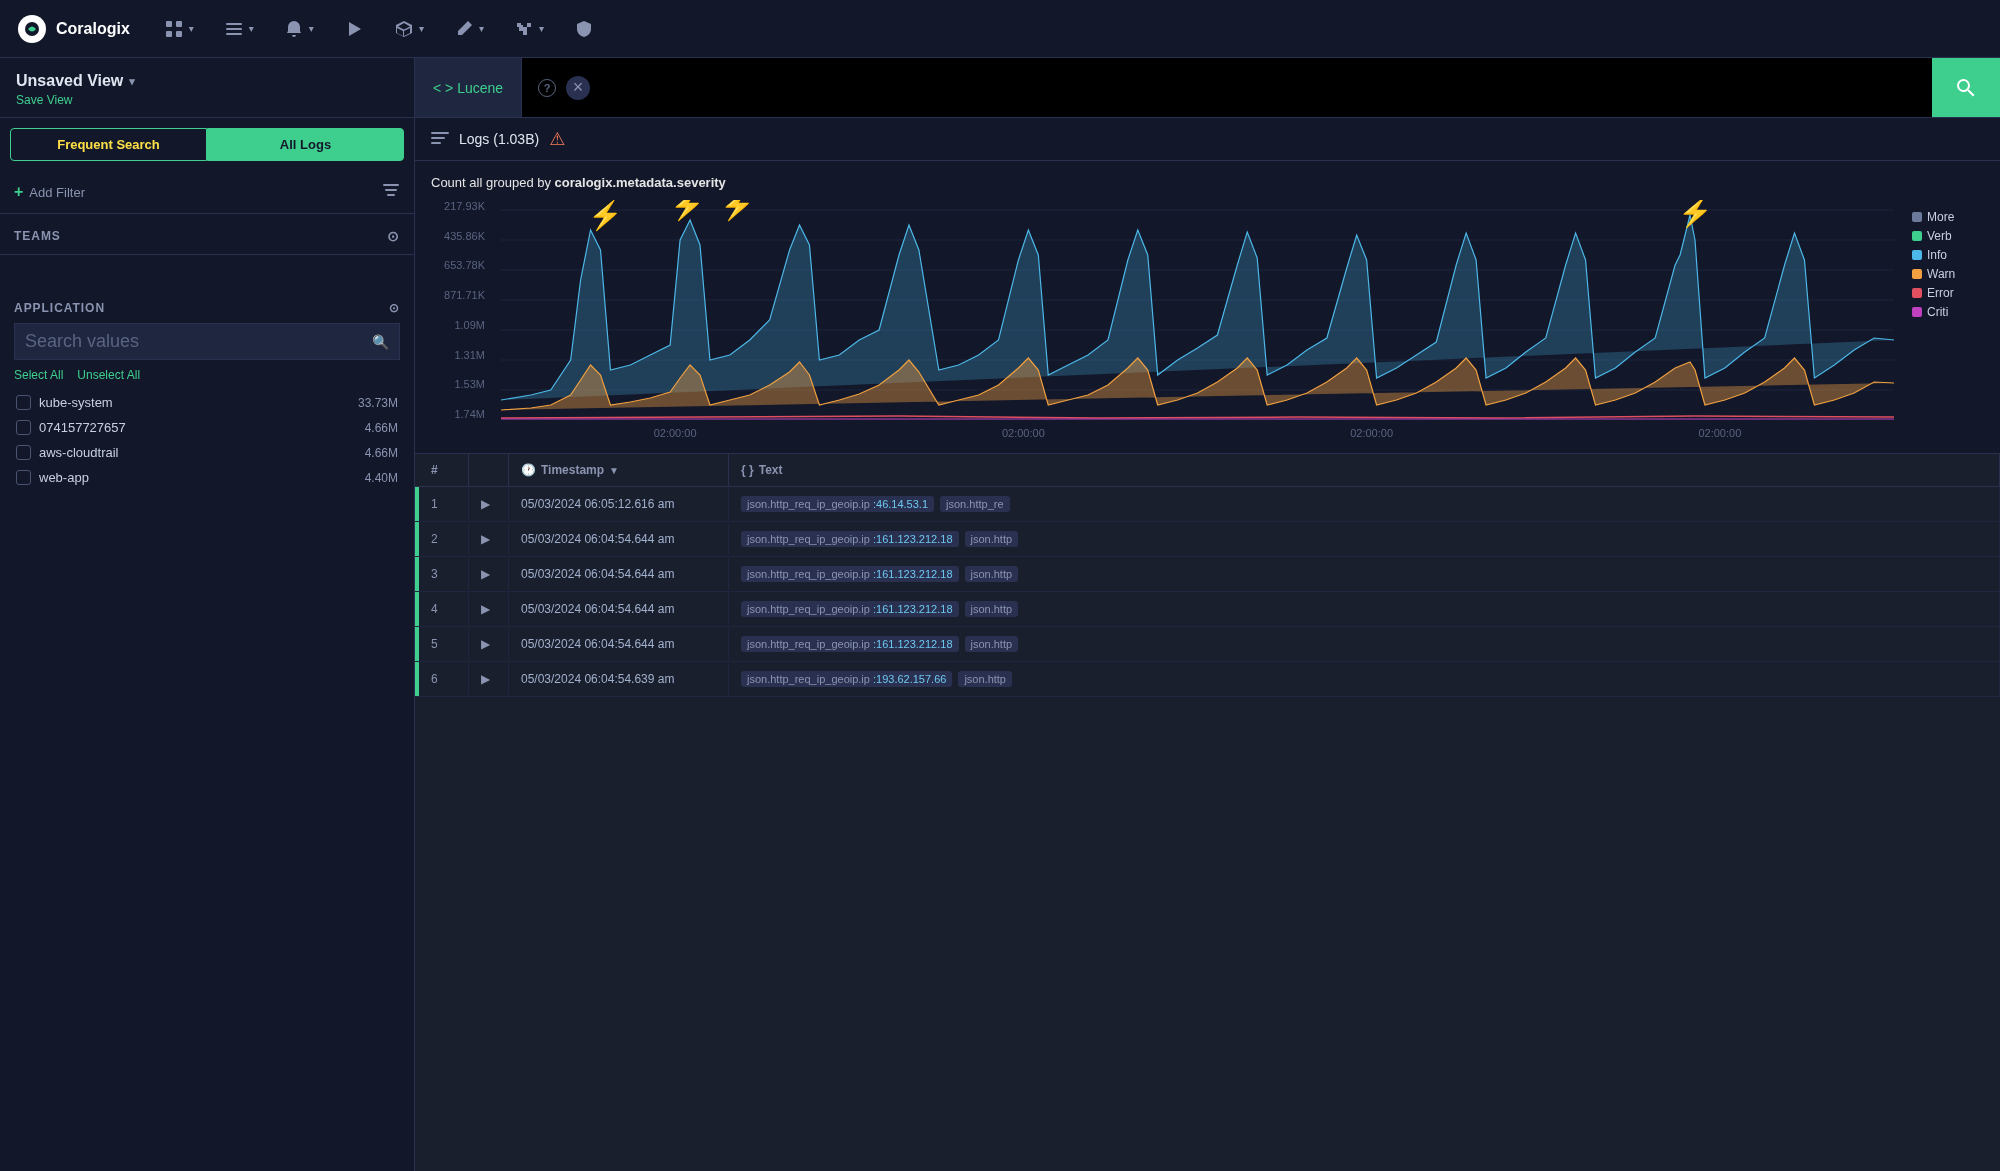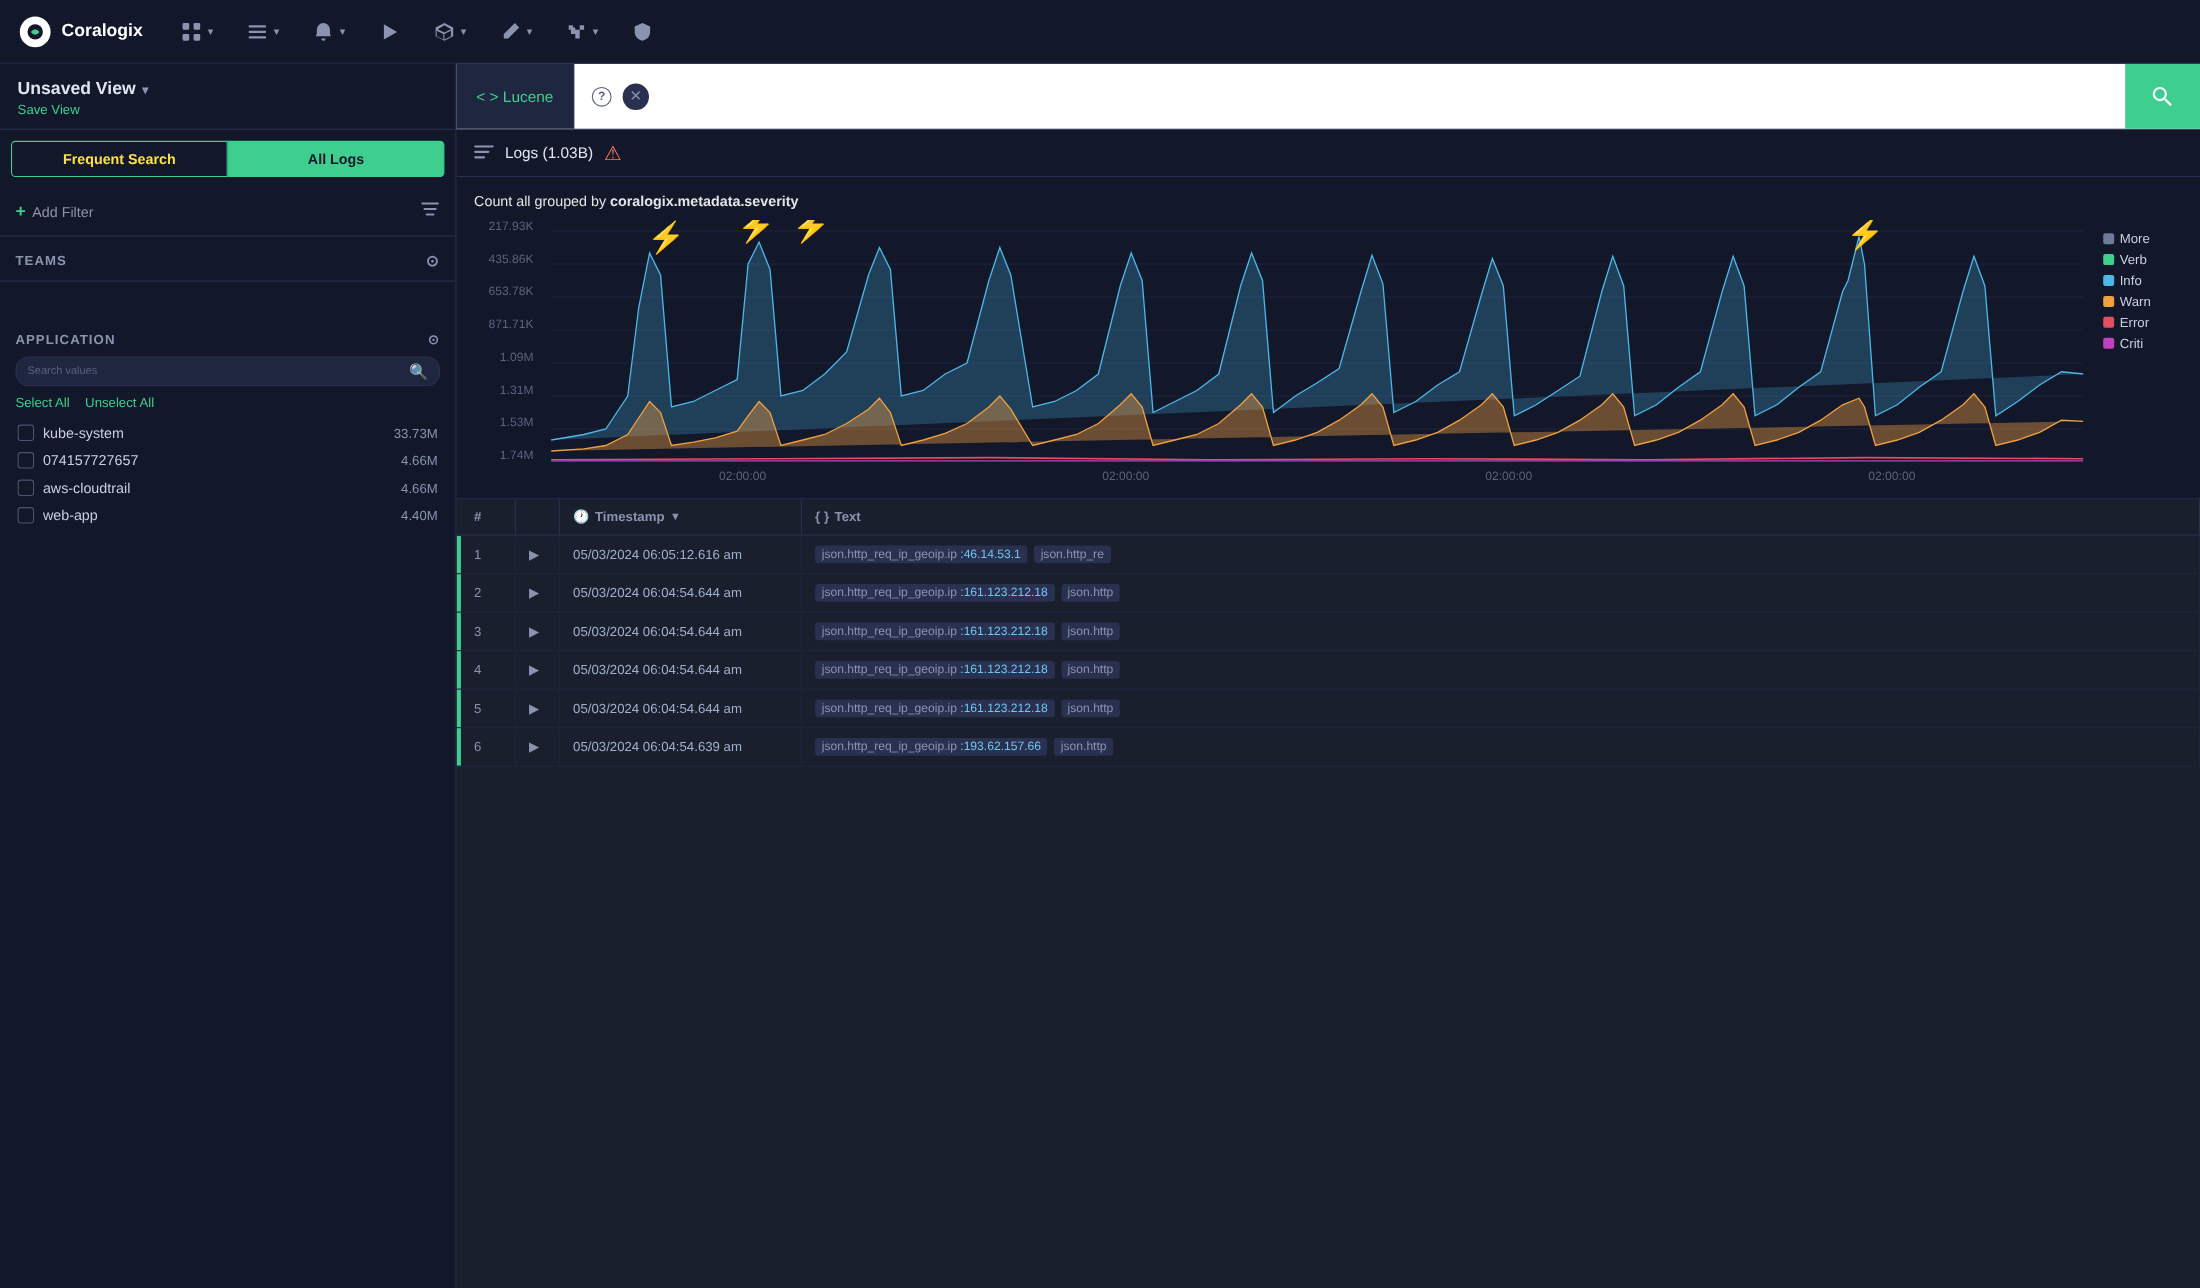--- a/index.html
+++ b/index.html
@@ -162,24 +162,24 @@
     }
 
     .search-input-wrap {
       position: relative;
       margin-bottom: 8px;
     }
     .search-input-wrap input {
       width: 100%;
       background: #1e2640;
       border: 1px solid #2a3050;
-      border-radius: 12px;
+      border-radius: 0;
       color: #3b82f6;
       padding: 7px 34px 7px 10px;
-      font-size: 10px;
+      font-size: 18px;
       outline: none;
     }
     .search-input-wrap input::placeholder { color: #5a6480; }
     .search-input-icon {
       position: absolute;
       right: 10px; top: 50%;
       transform: translateY(-50%);
       color: #5a6480;
       font-size: 14px;
     }
@@ -231,21 +231,21 @@
       flex: 1;
       display: flex;
       flex-direction: column;
       overflow: hidden;
     }
 
     
     .search-bar {
       display: flex;
       align-items: center;
-      background: #ffffff;
+      background: #000000;
       border-bottom: 1px solid #2a3050;
       height: 60px;
     }
     .lucene-btn {
       display: flex; align-items: center; gap: 6px;
       background: #1e2640;
       border-right: 1px solid #2a3050;
       height: 100%;
       padding: 0 18px;
       color: #3ecf8e;

